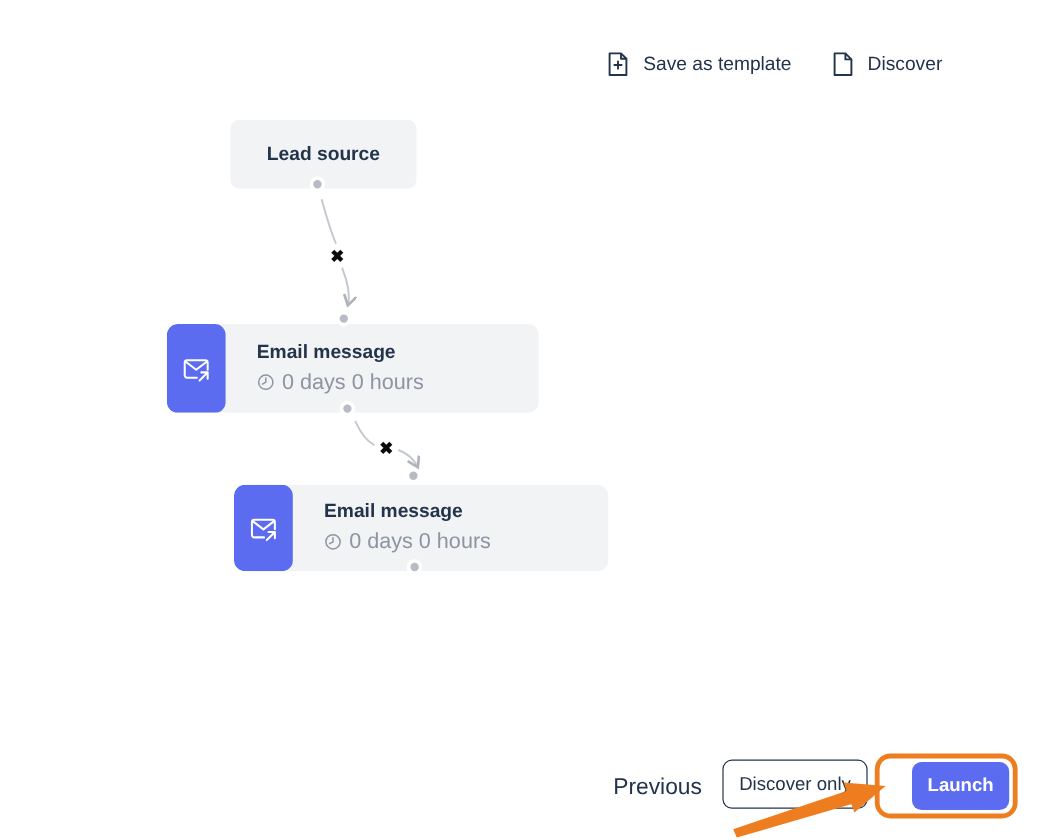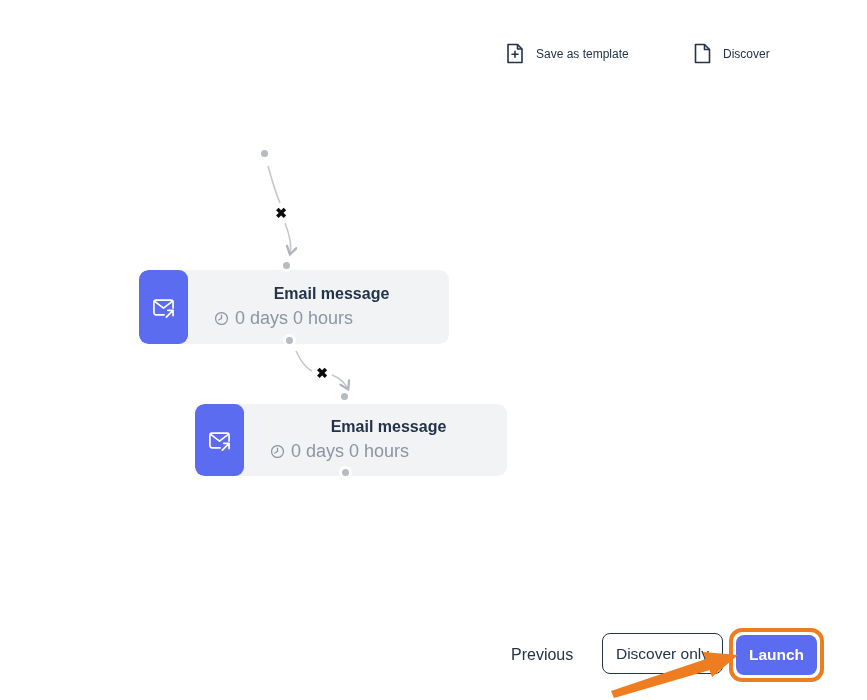--- a/index.html
+++ b/index.html
@@ -5,21 +5,21 @@
   * { margin:0; padding:0; box-sizing:border-box; }
   html,body { background:#ffffff; }
   body { font-family:"Liberation Sans", sans-serif; color:#22334a; }
   .canvas { position:relative; width:867px; height:700px; background:#ffffff; overflow:hidden; }
 
   
   .toolbar-btn {
     position:absolute; display:flex; align-items:center; gap:12px;
     background:transparent; border:none; cursor:pointer;
     font-family:"Liberation Sans", sans-serif;
-    font-size:12px; font-weight:500; color:#22334a;
+    font-size:16px; font-weight:500; color:#22334a;
   }
   .toolbar-btn svg { display:block; }
   #btn-save-template { left:506px; top:43px; }
   #btn-templates    { left:694px; top:43px; }
 
   
   .node-lead {
     position:absolute; left:192px; top:100px; width:155px; height:57px;
     background:#f1f3f5; border-radius:7px;
     display:flex; align-items:center; justify-content:center;
@@ -31,21 +31,21 @@
   }
   #node-email-1 { left:139px; top:270px; width:310px; height:74px; }
   #node-email-2 { left:195px; top:404px; width:312px; height:72px; }
   .node-email .icon-box {
     flex:0 0 49px; background:#5b6cf0; border-radius:9px;
     display:flex; align-items:center; justify-content:center;
   }
   .node-email .body {
     flex:1; background:#f1f3f5; margin-left:-9px; padding-left:35px;
     display:flex; flex-direction:column; justify-content:center;
-    border-radius:0 9px 9px 0; z-index:-1;text-align:center;
+    border-radius:0 9px 9px 0; z-index:-1;
   }
   .node-email .body { position:relative; z-index:0; }
   .node-email .icon-box { position:relative; z-index:1; }
   .node-title { font-size:16px; font-weight:700; color:#22334a; line-height:1.15; }
   .node-delay { display:flex; align-items:center; gap:6px; margin-top:4px;
     font-size:18px; color:#8e94a1; }
   .node-delay svg { display:block; }
 
   
   .dot {
@@ -66,38 +66,38 @@
     display:flex; align-items:center; justify-content:center;
     font-size:14px; font-weight:900; color:#0b0b0b; line-height:1;
   }
   #edge-delete-1 { left:270px; top:202px; }
   #edge-delete-2 { left:311px; top:362px; }
 
   
   .prev-link {
     position:absolute; left:511px; top:646px; background:none; border:none;
     font-family:"Liberation Sans", sans-serif;
-    font-size:16px; font-weight:500; color:#22334a; cursor:pointer;
+    font-size:19px; font-weight:500; color:#22334a; cursor:pointer;
   }
   .discover-btn {
     position:absolute; left:602px; top:633px; width:121px; height:41px;
     background:#ffffff; border:1.5px solid #23344b; border-radius:8px;
     font-family:"Liberation Sans", sans-serif;
     font-size:15.5px; font-weight:500; color:#22334a; cursor:pointer;
     display:flex; align-items:center; justify-content:center;
   }
   .launch-ring {
     position:absolute; left:729px; top:628px; padding:3px;
     border:4.5px solid #ee7d1f; border-radius:13px; background:#ffffff; z-index:6;
   }
   .launch-btn {
     width:81px; height:40px; background:#5b6cf0; border:none; border-radius:8px;
     font-family:"Liberation Sans", sans-serif;
     font-size:15.5px; font-weight:700; color:#ffffff; cursor:pointer;
-    display:flex; align-items:center; justify-content:center;
+    display:flex; align-items:center; justify-content:center;margin-left:24px;
   }
   #annotation-arrow { position:absolute; left:0; top:0; z-index:10; pointer-events:none; }
 </style>
 </head>
 <body>
 
 <div class="canvas">
 
   <button class="toolbar-btn" id="btn-save-template">
     <span>
@@ -113,20 +113,23 @@
   <button class="toolbar-btn" id="btn-templates">
     <span>
       <svg width="17" height="21" viewBox="0 0 17 21" fill="none">
         <path d="M1.5 1.5 H10.5 L15.5 6.5 V19.5 H1.5 Z" stroke="#22334a" stroke-width="1.6" stroke-linejoin="round"></path>
         <path d="M10.5 1.5 V6.5 H15.5" stroke="#22334a" stroke-width="1.6" stroke-linejoin="round"></path>
       </svg>
     </span>
     <span>Discover</span>
   </button>
 
+  <div class="node-lead">
+    <span>Lead source</span>
+  </div>
 
   <svg id="edges" width="867" height="700" viewBox="0 0 867 700">
     <defs>
       <marker id="arrowhead" markerWidth="8" markerHeight="8" refX="5.5" refY="3.5" orient="auto">
         <path d="M1 0.5 L5.8 3.5 L1 6.5" fill="none" stroke="#aeb3bc" stroke-width="1.4" stroke-linecap="round"></path>
       </marker>
     </defs>
     <path d="M268 166 C273 184 277 196 280 203" fill="none" stroke="#c3c7cf" stroke-width="1.6"></path>
     <path d="M285 223 C290 236 292 246 290 254" fill="none" stroke="#c3c7cf" stroke-width="1.6" marker-end="url(#arrowhead)"></path>
     <path d="M296 351 C301 362 306 368 312 371" fill="none" stroke="#c3c7cf" stroke-width="1.6"></path>

